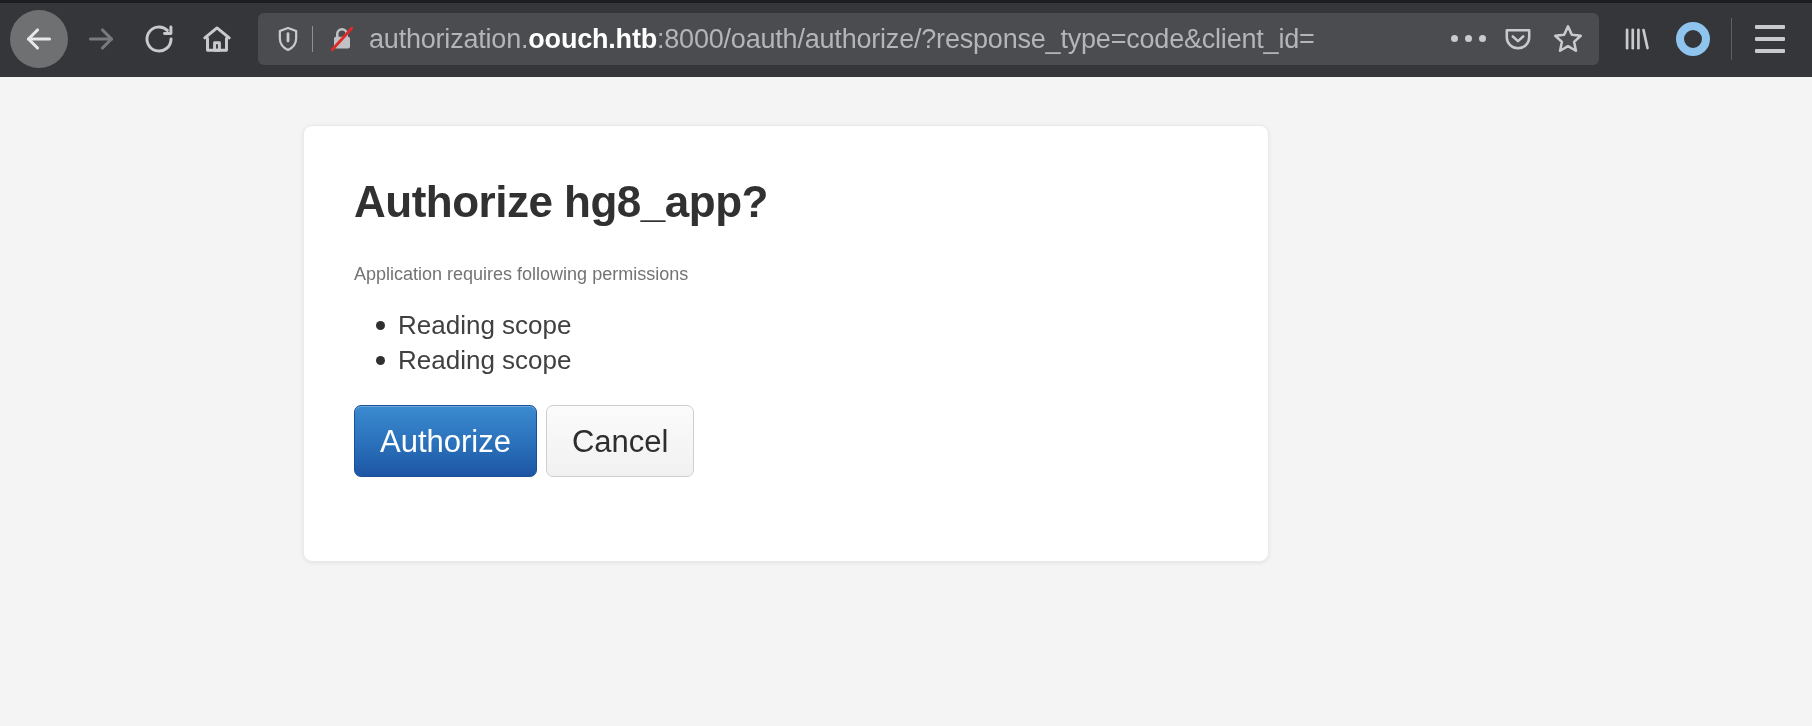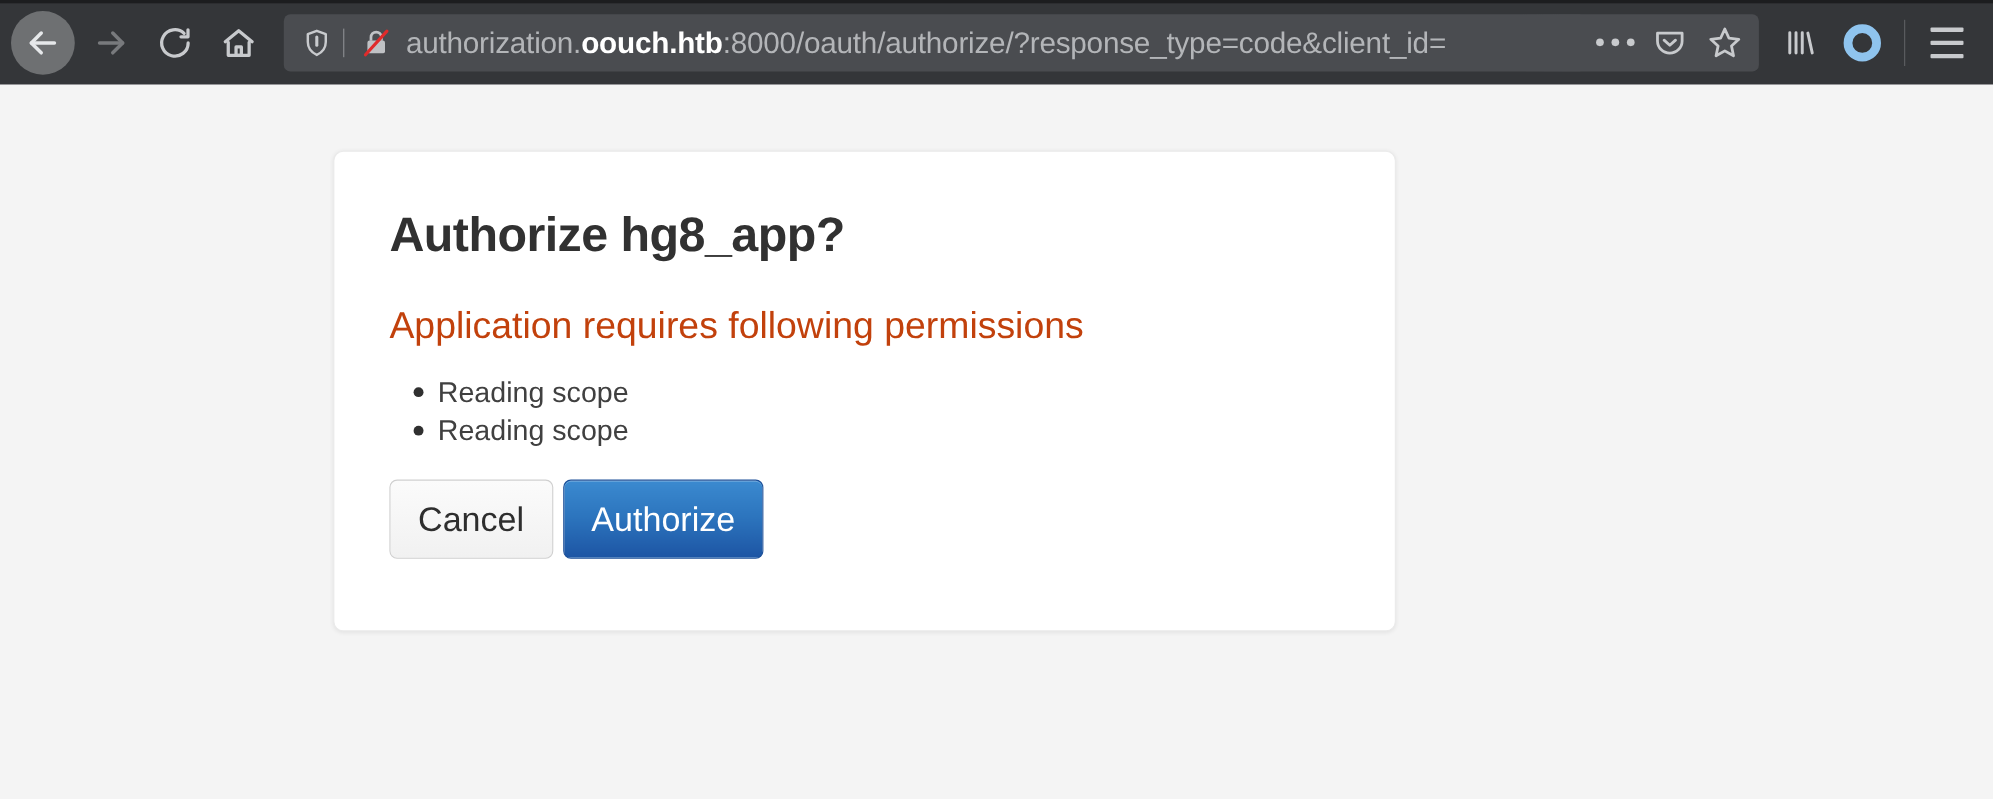--- a/index.html
+++ b/index.html
@@ -168,21 +168,21 @@
 
   
   .viewport {
     height: 649px;
     background: #f4f4f4;
     position: relative;
   }
   .card {
     position: absolute;
     left: 303px;
-    top: 60px;
+    top: 48px;
     width: 966px;
     height: 437px;
     background: #ffffff;
     border: 1px solid #eaeaea;
     border-radius: 9px;
     box-shadow: 0 1px 4px rgba(0,0,0,0.07);
     box-sizing: border-box;
   }
   .card-inner {
     padding: 52px 50px 0 50px;
@@ -190,22 +190,22 @@
   .page-title {
     margin: 0;
     font-size: 44px;
     font-weight: bold;
     color: #313131;
     letter-spacing: -0.5px;
     line-height: 1.1;
   }
   .lead {
     margin: 38px 0 0 0;
-    font-size: 34px;
-    color: #c2410c;
+    font-size: 18px;
+    color: #737373;
     line-height: 1.2;
   }
   .scope-list {
     margin: 22px 0 0 0;
     padding-left: 44px;
     list-style: none;
   }
   .scope-list li {
     font-size: 26px;
     color: #404040;
@@ -356,18 +356,18 @@
 <div class="viewport">
   <div class="card">
     <div class="card-inner">
       <h1 class="page-title">Authorize hg8_app?</h1>
       <p class="lead">Application requires following permissions</p>
       <ul class="scope-list">
         <li>Reading scope</li>
         <li>Reading scope</li>
       </ul>
       <div class="button-row">
+        <button class="btn btn-authorize">Authorize</button>
         <button class="btn btn-cancel">Cancel</button>
-        <button class="btn btn-authorize">Authorize</button>
       </div>
     </div>
   </div>
 </div>
 
 </body></html>

